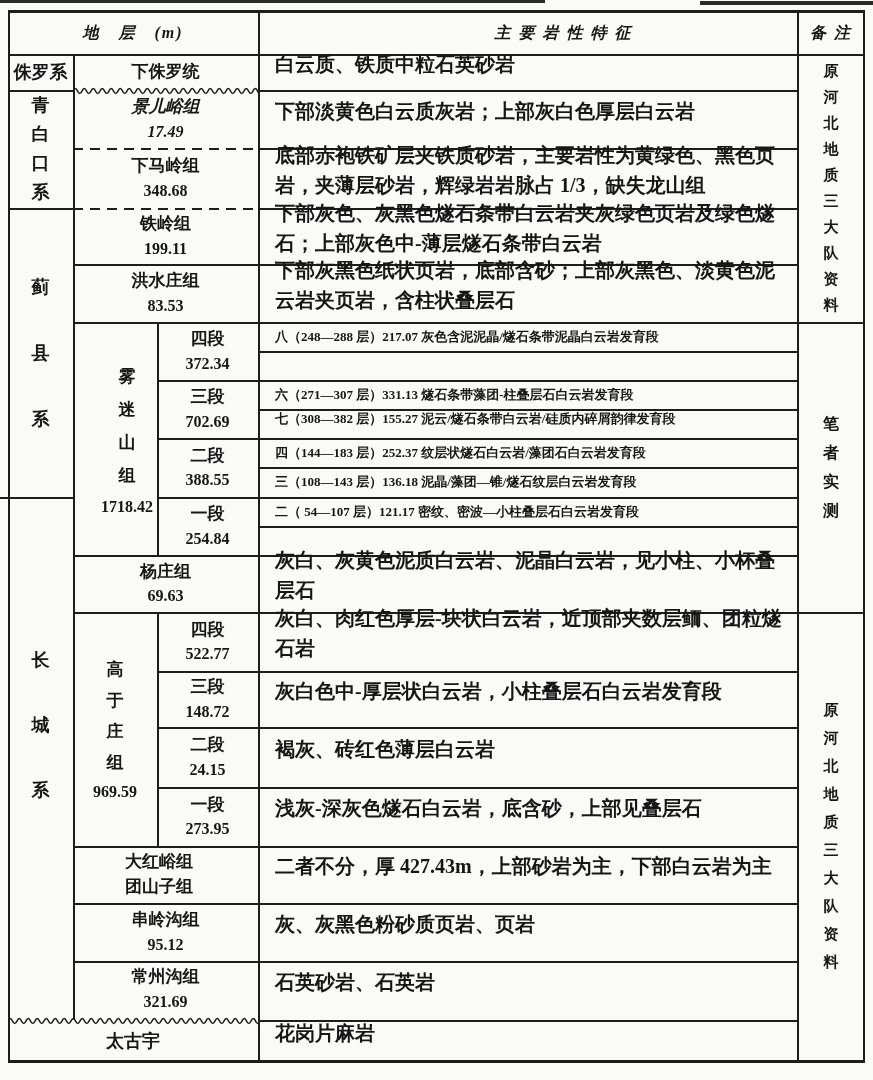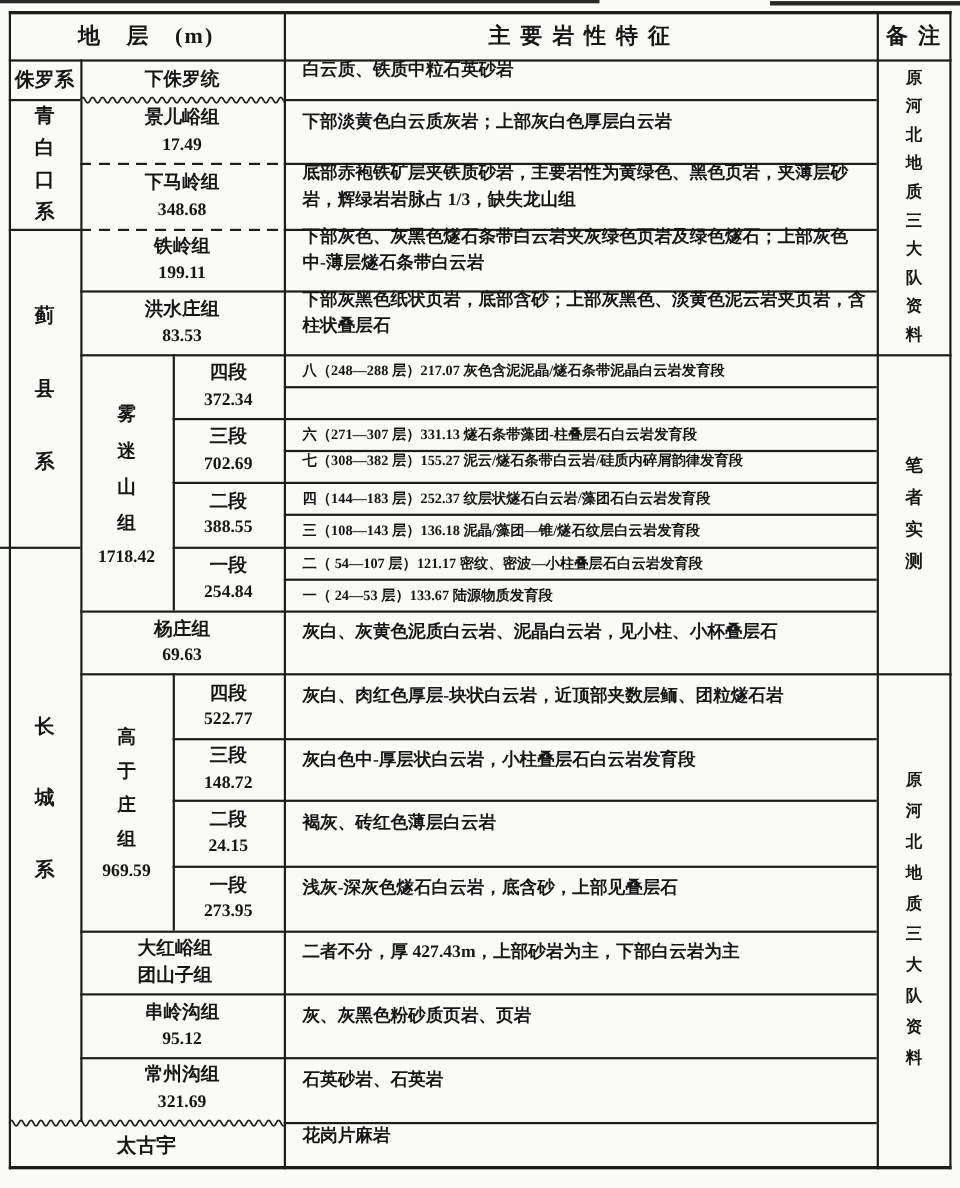--- a/index.html
+++ b/index.html
@@ -8,25 +8,25 @@
   .line{position:absolute;background:#1d1d1d;}
   .hl{height:2px;}
   .vl{width:2px;}
   .thick{height:3px;}
   .dash{position:absolute;height:2px;
         background:repeating-linear-gradient(90deg,#1d1d1d 0 10px,transparent 10px 17px);}
   .wavy{position:absolute;}
   .cell{position:absolute;display:flex;flex-direction:column;align-items:center;
         justify-content:center;text-align:center;font-size:17px;line-height:1.45;}
   .lith{position:absolute;display:flex;align-items:center;text-align:left;
-        padding:3px 8px 20px 17px;box-sizing:border-box;font-size:16px;line-height:1.5;}
+        padding:3px 8px 20px 17px;box-sizing:border-box;font-size:20px;line-height:1.5;}
   .bed{position:absolute;display:flex;align-items:center;padding-left:17px;
        box-sizing:border-box;font-size:13px;white-space:nowrap;}
   .vert{word-break:break-all;text-align:center;}
-  .hdr{font-size:20px;letter-spacing:2px;}
+  .hdr{font-size:16px;letter-spacing:2px;font-style:italic;}
   .era{font-size:18px;}
   .num{font-size:16px;letter-spacing:0;}
   .artifact{position:absolute;background:#2a2a2a;}
 </style>
 </head>
 <body>
 
 <div id="page">
 
   <div class="artifact" style="left:0;top:0;width:545px;height:3px;"></div>
@@ -71,54 +71,54 @@
   <div class="line hl" style="left:157px;top:787px;width:640px;"></div>
   <div class="line hl" style="left:73px;top:846px;width:724px;"></div>
   <div class="line hl" style="left:73px;top:903px;width:724px;"></div>
   <div class="line hl" style="left:73px;top:961px;width:724px;"></div>
   <svg class="wavy" width="250" height="10" style="left:8px;top:1015px;">
       <path stroke="#1d1d1d" stroke-width="1.6" fill="none" d="M0 6 q 2.25 -5 4.5 0 q 2.25 5 4.5 0 q 2.25 -5 4.5 0 q 2.25 5 4.5 0 q 2.25 -5 4.5 0 q 2.25 5 4.5 0 q 2.25 -5 4.5 0 q 2.25 5 4.5 0 q 2.25 -5 4.5 0 q 2.25 5 4.5 0 q 2.25 -5 4.5 0 q 2.25 5 4.5 0 q 2.25 -5 4.5 0 q 2.25 5 4.5 0 q 2.25 -5 4.5 0 q 2.25 5 4.5 0 q 2.25 -5 4.5 0 q 2.25 5 4.5 0 q 2.25 -5 4.5 0 q 2.25 5 4.5 0 q 2.25 -5 4.5 0 q 2.25 5 4.5 0 q 2.25 -5 4.5 0 q 2.25 5 4.5 0 q 2.25 -5 4.5 0 q 2.25 5 4.5 0 q 2.25 -5 4.5 0 q 2.25 5 4.5 0 q 2.25 -5 4.5 0 q 2.25 5 4.5 0 q 2.25 -5 4.5 0 q 2.25 5 4.5 0 q 2.25 -5 4.5 0 q 2.25 5 4.5 0 q 2.25 -5 4.5 0 q 2.25 5 4.5 0 q 2.25 -5 4.5 0 q 2.25 5 4.5 0 q 2.25 -5 4.5 0 q 2.25 5 4.5 0 q 2.25 -5 4.5 0 q 2.25 5 4.5 0 q 2.25 -5 4.5 0 q 2.25 5 4.5 0 q 2.25 -5 4.5 0 q 2.25 5 4.5 0 q 2.25 -5 4.5 0 q 2.25 5 4.5 0 q 2.25 -5 4.5 0 q 2.25 5 4.5 0 q 2.25 -5 4.5 0 q 2.25 5 4.5 0 q 2.25 -5 4.5 0 q 2.25 5 4.5 0 q 2.25 -5 4.5 0 q 2.25 5 4.5 0"></path>
     </svg>
   <div class="line hl" style="left:258px;top:1020px;width:539px;"></div>
 
   <div class="cell hdr" style="left:8px;top:12px;width:250px;height:42px;">地　层　(m)</div>
-  <div class="cell hdr" style="left:258px;top:12px;width:539px;height:42px;">主 要 岩 性 特 征</div>
+  <div class="cell hdr" style="left:258px;top:12px;width:539px;height:42px;padding-left:36px;">主 要 岩 性 特 征</div>
   <div class="cell hdr" style="left:797px;top:12px;width:68px;height:42px;">备 注</div>
 
   <div class="cell era" style="left:8px;top:54px;width:65px;height:36px;">侏罗系</div>
   <div class="cell era" style="left:8px;top:90px;width:65px;height:118px;">
     <div class="vert" style="width:20px;line-height:29px;">青白口系</div>
   </div>
   <div class="cell era" style="left:8px;top:208px;width:65px;height:289px;">
     <div class="vert" style="width:20px;line-height:66px;">蓟县系</div>
   </div>
   <div class="cell era" style="left:8px;top:560px;width:65px;height:330px;">
     <div class="vert" style="width:20px;line-height:65px;">长城系</div>
   </div>
   <div class="cell era" style="left:8px;top:1020px;width:250px;height:42px;">太古宇</div>
 
   <div class="cell" style="left:73px;top:54px;width:185px;height:36px;">下侏罗统</div>
-  <div class="cell" style="left:73px;top:90px;width:185px;height:58px;">
+  <div class="cell" style="left:73px;top:90px;width:185px;height:58px;font-style:italic;">
     <div>景儿峪组</div>
     <div class="num">17.49</div>
   </div>
   <div class="cell" style="left:73px;top:148px;width:185px;height:60px;">
     <div>下马岭组</div>
     <div class="num">348.68</div>
   </div>
   <div class="cell" style="left:73px;top:208px;width:185px;height:56px;">
     <div>铁岭组</div>
     <div class="num">199.11</div>
   </div>
   <div class="cell" style="left:73px;top:264px;width:185px;height:58px;">
     <div>洪水庄组</div>
     <div class="num">83.53</div>
   </div>
 
-  <div class="cell" style="left:73px;top:322px;width:84px;height:234px;">
+  <div class="cell" style="left:85px;top:322px;width:84px;height:234px;">
     <div class="vert" style="width:20px;line-height:33px;">雾迷山组</div>
     <div class="num" style="margin-top:3px;">1718.42</div>
   </div>
   <div class="cell" style="left:157px;top:322px;width:101px;height:58px;">
     <div>四段</div>
     <div class="num">372.34</div>
   </div>
   <div class="cell" style="left:157px;top:380px;width:101px;height:58px;">
     <div>三段</div>
     <div class="num">702.69</div>
@@ -176,21 +176,20 @@
   <div class="lith" style="left:258px;top:148px;width:539px;height:60px;">底部赤袍铁矿层夹铁质砂岩，主要岩性为黄绿色、黑色页岩，夹薄层砂岩，辉绿岩岩脉占 1/3，缺失龙山组</div>
   <div class="lith" style="left:258px;top:208px;width:539px;height:56px;">下部灰色、灰黑色燧石条带白云岩夹灰绿色页岩及绿色燧石；上部灰色中-薄层燧石条带白云岩</div>
   <div class="lith" style="left:258px;top:264px;width:539px;height:58px;">下部灰黑色纸状页岩，底部含砂；上部灰黑色、淡黄色泥云岩夹页岩，含柱状叠层石</div>
 
   <div class="bed" style="left:258px;top:322px;width:539px;height:29px;">八（248—288 层）217.07 灰色含泥泥晶/燧石条带泥晶白云岩发育段</div>
   <div class="bed" style="left:258px;top:367px;width:539px;height:40px;margin-top:32px;">七（308—382 层）155.27 泥云/燧石条带白云岩/硅质内碎屑韵律发育段</div>
   <div class="bed" style="left:258px;top:380px;width:539px;height:29px;">六（271—307 层）331.13 燧石条带藻团-柱叠层石白云岩发育段</div>
   <div class="bed" style="left:258px;top:438px;width:539px;height:29px;">四（144—183 层）252.37 纹层状燧石白云岩/藻团石白云岩发育段</div>
   <div class="bed" style="left:258px;top:467px;width:539px;height:30px;">三（108—143 层）136.18 泥晶/藻团—锥/燧石纹层白云岩发育段</div>
   <div class="bed" style="left:258px;top:497px;width:539px;height:29px;">二（ 54—107 层）121.17 密纹、密波—小柱叠层石白云岩发育段</div>
-  <div class="bed" style="left:258px;top:526px;width:539px;height:29px;">一（ 24—53 层）133.67 陆源物质发育段</div>
 
   <div class="lith" style="left:258px;top:555px;width:539px;height:57px;">灰白、灰黄色泥质白云岩、泥晶白云岩，见小柱、小杯叠层石</div>
   <div class="lith" style="left:258px;top:612px;width:539px;height:59px;">灰白、肉红色厚层-块状白云岩，近顶部夹数层鲕、团粒燧石岩</div>
   <div class="lith" style="left:258px;top:671px;width:539px;height:56px;">灰白色中-厚层状白云岩，小柱叠层石白云岩发育段</div>
   <div class="lith" style="left:258px;top:727px;width:539px;height:60px;">褐灰、砖红色薄层白云岩</div>
   <div class="lith" style="left:258px;top:787px;width:539px;height:59px;">浅灰-深灰色燧石白云岩，底含砂，上部见叠层石</div>
   <div class="lith" style="left:258px;top:846px;width:539px;height:57px;">二者不分，厚 427.43m，上部砂岩为主，下部白云岩为主</div>
   <div class="lith" style="left:258px;top:903px;width:539px;height:58px;">灰、灰黑色粉砂质页岩、页岩</div>
   <div class="lith" style="left:258px;top:961px;width:539px;height:59px;">石英砂岩、石英岩</div>
   <div class="lith" style="left:258px;top:1020px;width:539px;height:42px;">花岗片麻岩</div>

